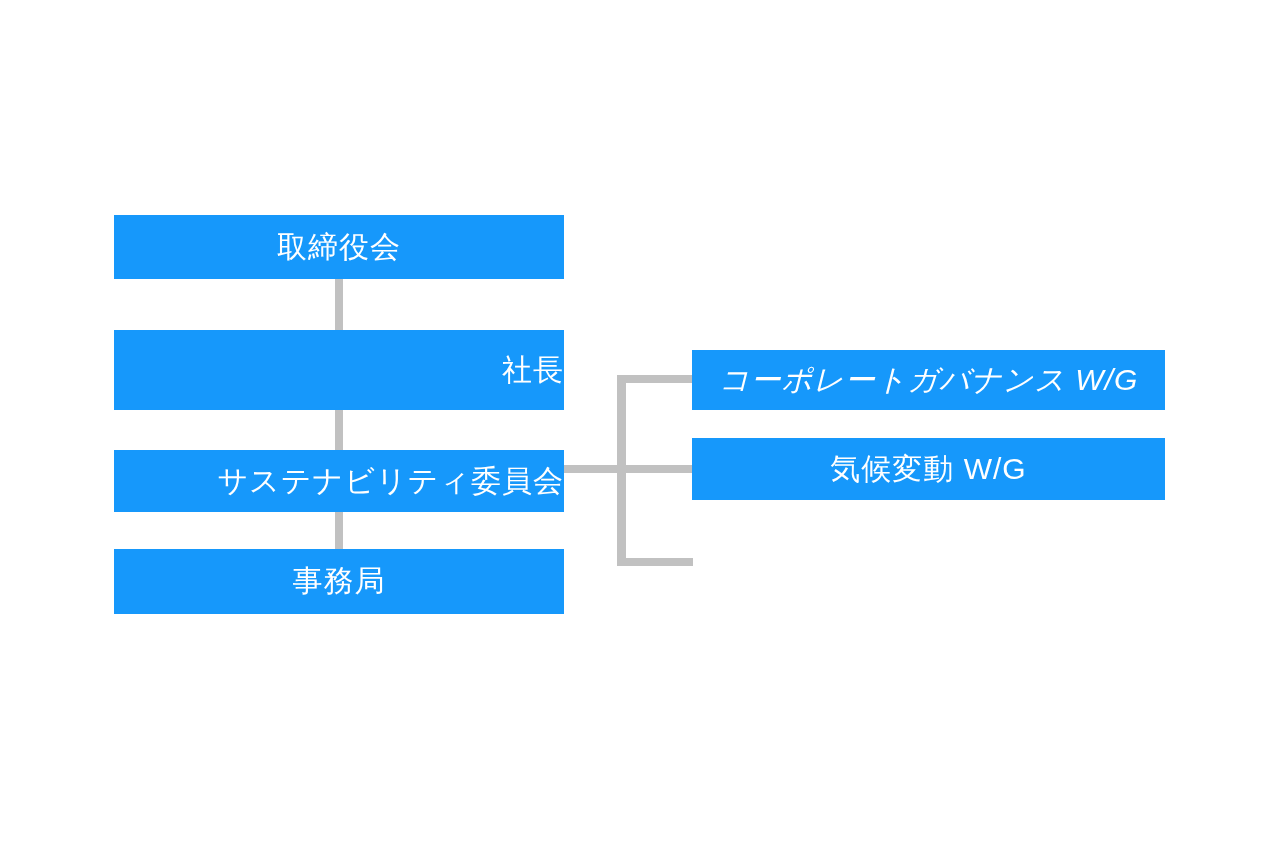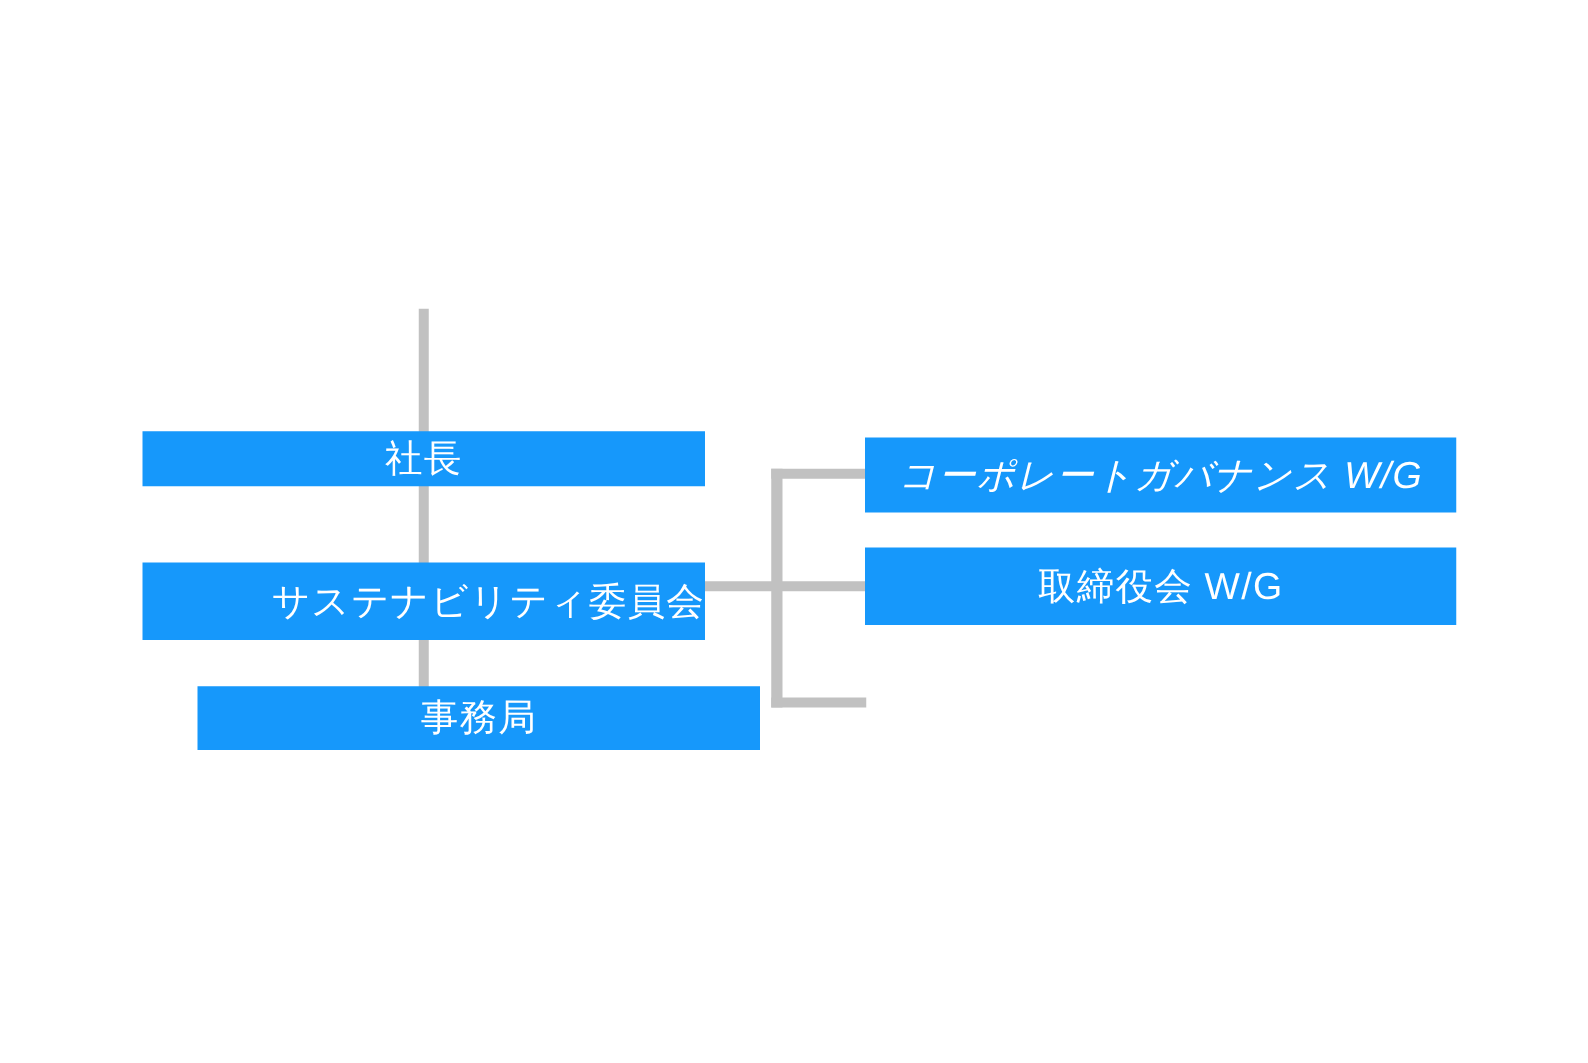--- a/index.html
+++ b/index.html
@@ -26,23 +26,23 @@
     z-index: 2;
     white-space: nowrap;
   }
   .conn {
     position: absolute;
     background: #c1c1c1;
     z-index: 1;
   }
   
   .n-board   { left: 114px; top: 215px; width: 450px; height: 64px; }
-  .n-president { left: 114px; top: 345px; width: 450px; height: 44px; }
+  .n-president { left: 114px; top: 330px; width: 450px; height: 80px; justify-content: flex-end; }
   .n-committee { left: 114px; top: 450px; width: 450px; height: 62px; justify-content: flex-end; }
-  .n-office  { left: 114px; top: 549px; width: 450px; height: 51px; margin-left: 44px; }
+  .n-office  { left: 114px; top: 549px; width: 450px; height: 65px; }
   
   .n-wg1 { left: 692px; top: 350px; width: 473px; height: 60px; font-style: italic; }
   .n-wg2 { left: 692px; top: 438px; width: 473px; height: 62px; }
   .n-wg3 { left: 692px; top: 528px; width: 473px; height: 64px; }
   
   .c-left-trunk   { left: 335px; top: 247px; width: 8px;  height: 333px; }
   .c-mid-h        { left: 564px; top: 465px; width: 129px; height: 8px; }
   .c-right-trunk  { left: 617px; top: 375px; width: 9px;  height: 191px; }
   .c-top-branch   { left: 617px; top: 375px; width: 76px; height: 8px; }
   .c-bottom-branch{ left: 617px; top: 558px; width: 76px; height: 8px; }
@@ -51,30 +51,33 @@
 <body>
 
 <div class="canvas">
 
   <div class="conn c-left-trunk"></div>
   <div class="conn c-mid-h"></div>
   <div class="conn c-right-trunk"></div>
   <div class="conn c-top-branch"></div>
   <div class="conn c-bottom-branch"></div>
 
+  <div class="node n-board">
+    <span>取締役会</span>
+  </div>
   <div class="node n-president">
     <span>社長</span>
   </div>
   <div class="node n-committee">
     <span>サステナビリティ委員会</span>
   </div>
   <div class="node n-office">
     <span>事務局</span>
   </div>
 
   <div class="node n-wg1">
     <span>コーポレートガバナンス W/G</span>
   </div>
   <div class="node n-wg2">
-    <span>取締役会 W/G</span>
+    <span>気候変動 W/G</span>
   </div>
 
 </div>
 
 </body></html>

